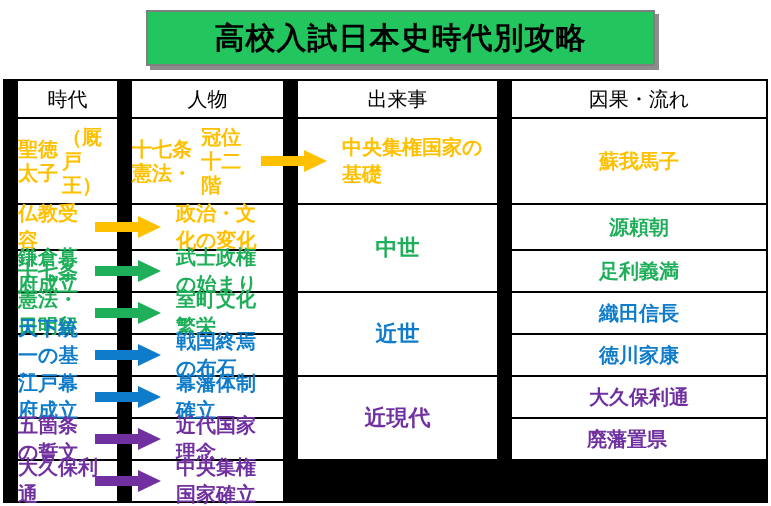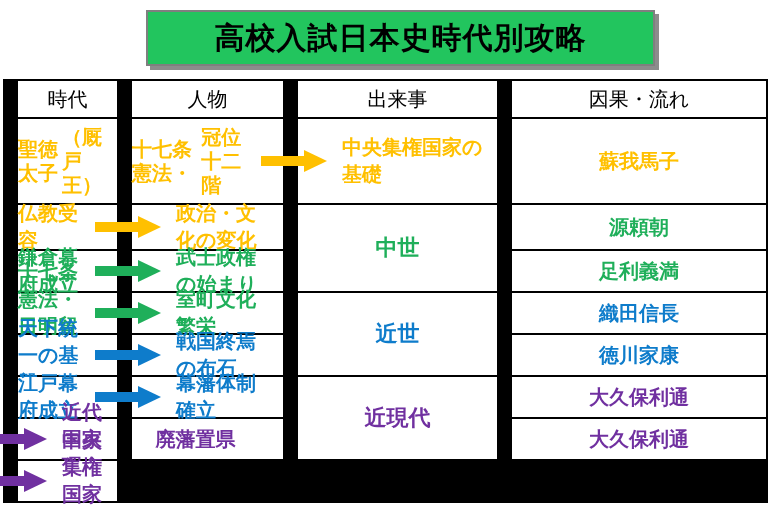--- a/index.html
+++ b/index.html
@@ -197,20 +197,23 @@
           </svg>
       </span>
       <span>幕藩体制確立</span>
     </div>
 
     <div class="cell era-cell c-purple">近現代</div>
 
     <div class="cell person-cell c-purple">
       <span>大久保利通</span>
     </div>
+    <div class="cell event-cell c-purple">
+      <span>五箇条の誓文</span>
+    </div>
     <div class="cell result-cell c-purple">
       <span class="flow-arrow">
         <svg viewBox="0 0 66 22" xmlns="http://www.w3.org/2000/svg">
             <rect x="0" y="6" width="43" height="10" fill="currentColor"></rect>
             <polygon points="43,0 66,11 43,22" fill="currentColor"></polygon>
           </svg>
       </span>
       <span>近代国家理念</span>
     </div>
 

